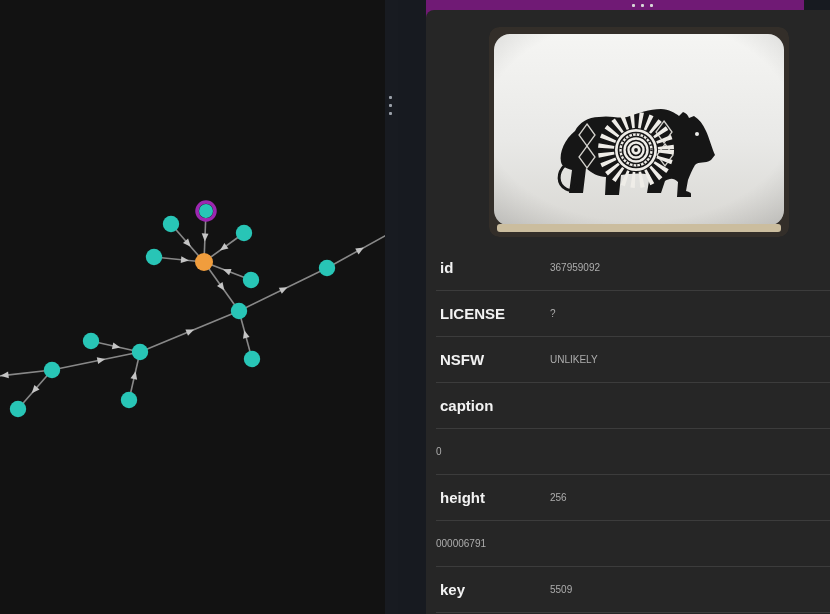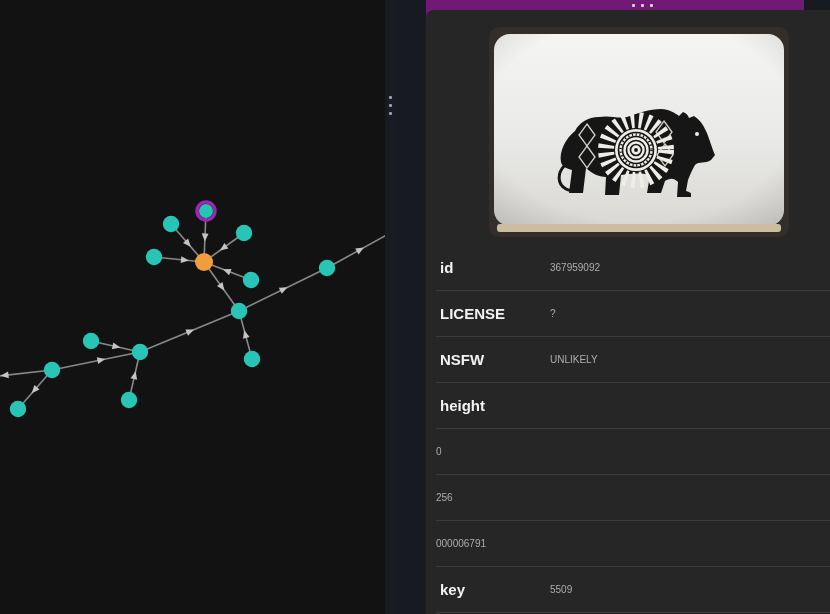--- a/index.html
+++ b/index.html
@@ -159,26 +159,27 @@
         </div>
         <div class="kv-row">
           <div class="kv-key">LICENSE</div>
           <div class="kv-value">?</div>
         </div>
         <div class="kv-row">
           <div class="kv-key">NSFW</div>
           <div class="kv-value">UNLIKELY</div>
         </div>
         <div class="kv-row">
-          <div class="kv-key">height</div>
+          <div class="kv-key">caption</div>
         </div>
         <div class="kv-row">
           <div class="kv-value">0</div>
         </div>
         <div class="kv-row">
+          <div class="kv-key">height</div>
           <div class="kv-value">256</div>
         </div>
         <div class="kv-row">
           <div class="kv-value">000006791</div>
         </div>
         <div class="kv-row">
           <div class="kv-key">key</div>
           <div class="kv-value">5509</div>
         </div>
       </div>

